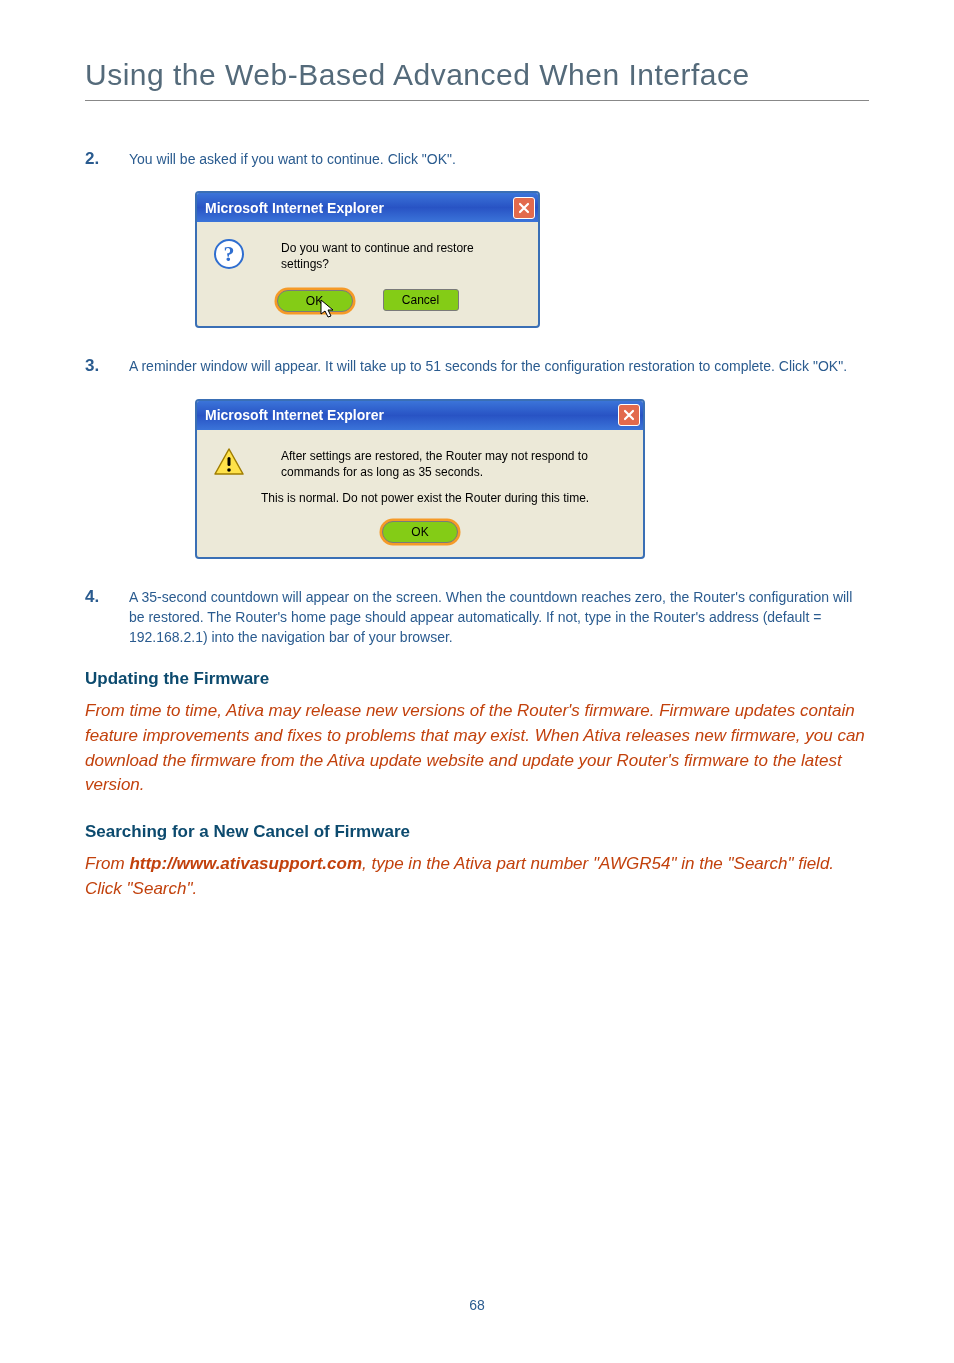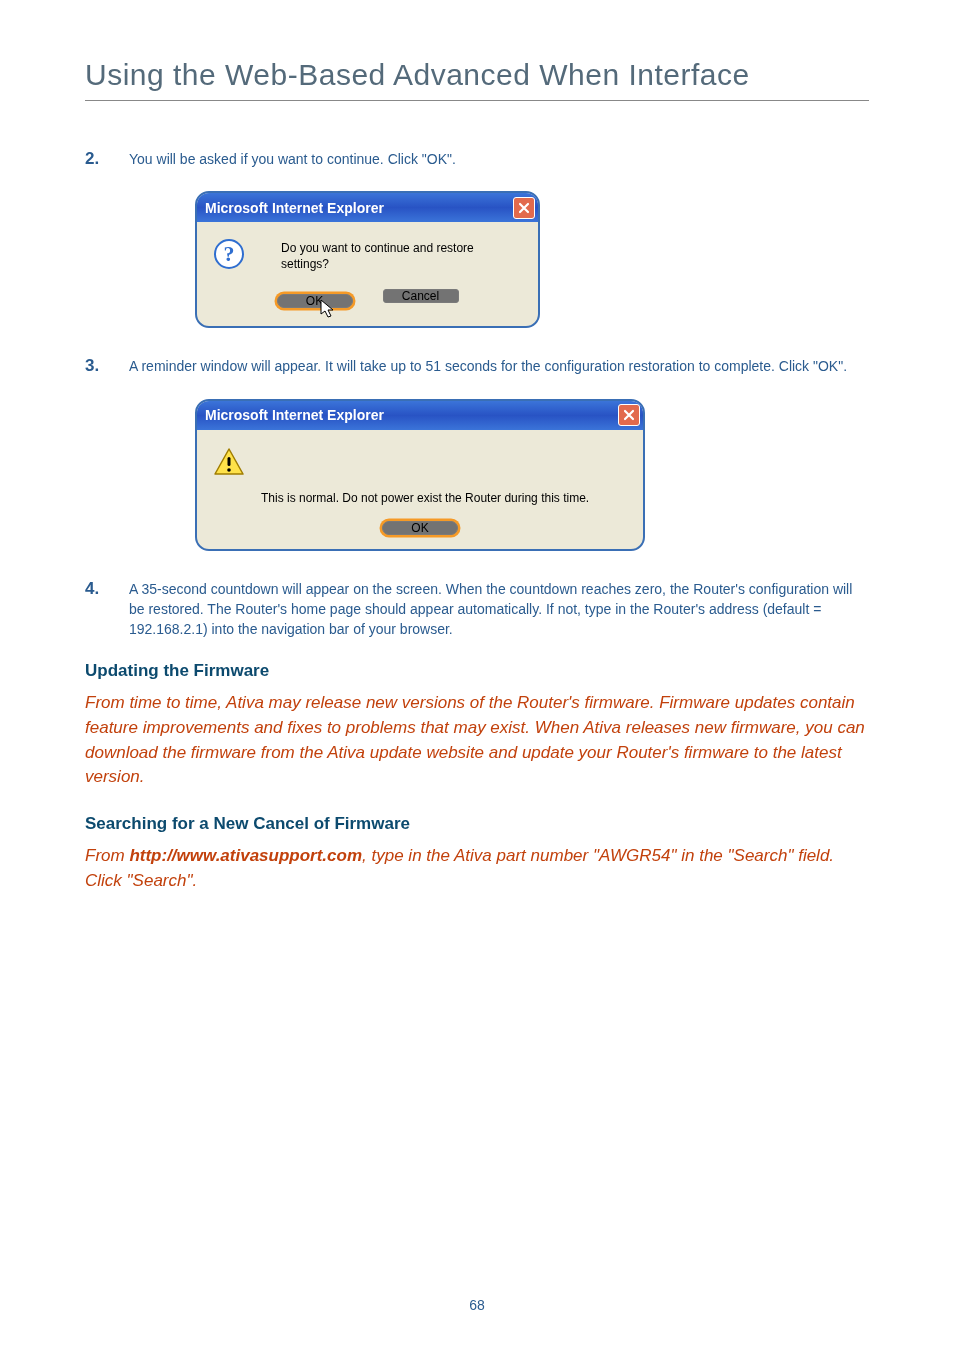--- a/index.html
+++ b/index.html
@@ -38,21 +38,21 @@
   .step-body {
     font-size: 14px;
     line-height: 1.45;
     color: #2a5b8f;
   }
   .dialog-wrap {
     margin: 0 0 28px 110px;
   }
   .dialog {
     border: 2px solid #3a6fb5;
-    border-radius: 14px;
+    border-radius: 4px;
     background: #ece9d8;
     overflow: hidden;
   }
   .dlg-titlebar {
     display: flex;
     align-items: center;
     justify-content: space-between;
     background: linear-gradient(#3b74d9, #2853c4 50%, #3b74d9);
     height: 29px;
     padding: 0 3px 0 8px;
@@ -92,25 +92,25 @@
     display: flex;
     justify-content: center;
     gap: 14px;
     margin-top: 16px;
   }
   .winbtn {
     display: inline-flex;
     align-items: center;
     justify-content: center;
     min-width: 76px;
-    height: 14px;
+    height: 22px;
     font-family: "Tahoma", sans-serif;
     font-size: 12px;
     color: #000;
-    background: #737373;
+    background: #84cc16;
     border: 1px solid #7a7a7a;
     border-radius: 3px;
   }
   .highlight {
     box-shadow: 0 0 0 2.5px #f59a27;
     border-radius: 12px;
   }
   .cursor {
     position: relative;
     top: 10px;
@@ -202,20 +202,21 @@
     </div>
     <div class="dlg-body">
       <div class="msg-row">
         <span class="icon-slot">
           <svg width="32" height="32" viewBox="0 0 32 32">
             <path d="M16 3 L30 28 L2 28 Z" fill="#ffe24a" stroke="#a07d00" stroke-width="1.5" stroke-linejoin="round"></path>
             <rect x="14.5" y="11" width="3" height="9" rx="1.5" fill="#000"></rect>
             <circle cx="16" cy="24" r="1.8" fill="#000"></circle>
           </svg>
         </span>
+        <span class="msg-text">After settings are restored, the Router may not respond to commands for as long as 35 seconds.</span>
       </div>
       <div class="msg-secondary">This is normal. Do not power exist the Router during this time.</div>
       <div class="btn-row">
         <span class="winbtn highlight">OK</span>
       </div>
     </div>
   </div>
 </div>
 
 <div class="step">

